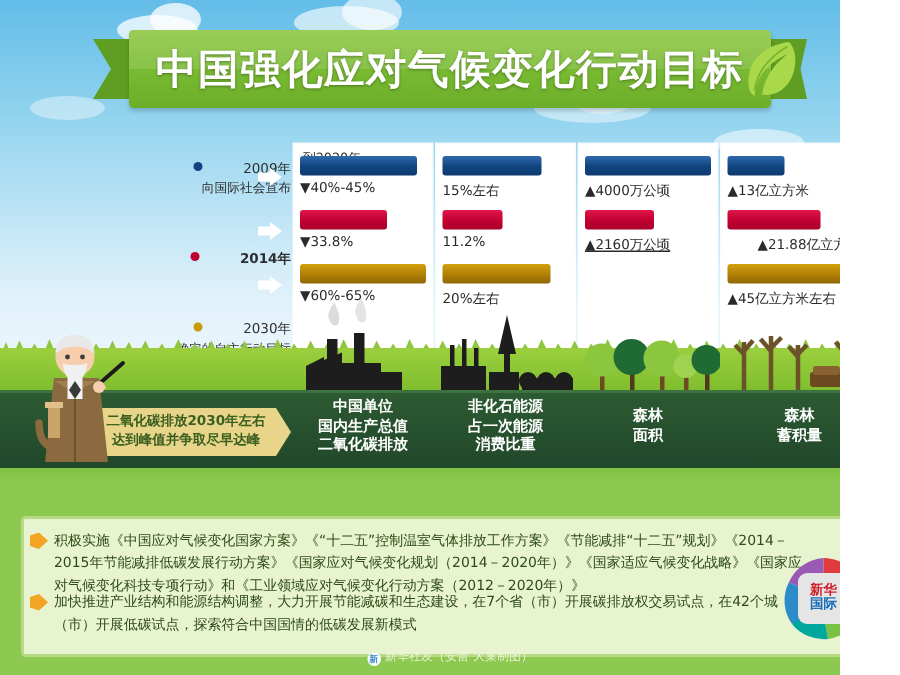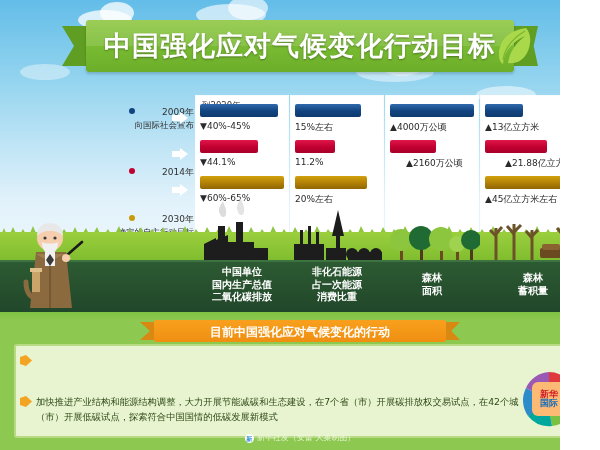--- a/index.html
+++ b/index.html
@@ -112,21 +112,21 @@
   .para-bullet{position:absolute;width:12px;height:11px;}
   .credit{position:absolute;left:0;top:432px;width:600px;text-align:center;
           color:#eaf6d6;font-size:8px;}
   .credit .cicon{display:inline-block;width:9px;height:9px;border-radius:50%;
           background:#ffffff;color:#3f8fd0;font-size:6px;line-height:9px;
           text-align:center;vertical-align:-1px;margin-right:3px;font-weight:bold;}
 
   
   .logo{position:absolute;left:518px;top:368px;width:62px;height:62px;z-index:9;}
   .logo-badge{position:absolute;left:14px;top:14px;width:34px;height:34px;
-              background:#fdba74;border-radius:6px;display:flex;align-items:center;
+              background:#e5e5e5;border-radius:6px;display:flex;align-items:center;
               justify-content:center;flex-direction:column;}
   .logo-t1{font-size:9px;font-weight:bold;color:#d01e2a;line-height:1.05;}
   .logo-t2{font-size:9px;font-weight:bold;color:#1c6fb8;line-height:1.05;}
 </style>
 </head>
 <body>
 
 <div class="stage">
 
   <div class="sky">
@@ -155,21 +155,21 @@
   <div class="panel p2" style="width:92px;"></div>
   <div class="panel p3" style="width:92px;"></div>
   <div class="panel p4" style="width:104px;"></div>
 
   <div class="legend">
     <div class="lg-row" style="margin-top:0;">
       <span class="dot blue"></span><span class="lg-y">2009年</span>
       <span class="lg-s">向国际社会宣布</span>
       <span class="lg-to">到2020年</span>
     </div>
-    <div class="lg-row" style="margin-top:28px;">
+    <div class="lg-row" style="margin-top:28px;font-weight:bold;">
       <span class="dot red"></span><span class="lg-y">2014年</span>
     </div>
     <div class="lg-row" style="margin-top:28px;">
       <span class="dot gold"></span><span class="lg-y">2030年</span>
       <span class="lg-s">确定的自主行动目标</span>
     </div>
     <div class="lg-note" style="margin-top:18px;">▼比2005年下降</div>
     <div class="lg-note">▲比2005年增加</div>
   </div>
 
@@ -180,39 +180,39 @@
       <path d="M0 3h8V0l8 6-8 6V9H0z" fill="#ffffff"></path>
     </svg>
   <svg class="arw" style="left:172px;top:184px;" viewBox="0 0 16 12">
       <path d="M0 3h8V0l8 6-8 6V9H0z" fill="#ffffff"></path>
     </svg>
 
   <div class="pwrap p1" style="left:196px;width:92px;">
     <div class="bar blue" style="left:4px;top:8px;width:78px;"></div>
     <div class="barval" style="left:4px;top:25px;text-align:center;">▼40%-45%</div>
     <div class="bar red" style="left:4px;top:44px;width:58px;"></div>
-    <div class="barval" style="left:4px;top:61px;">▼44.1%</div>
+    <div class="barval" style="left:4px;top:61px;">▼33.8%</div>
     <div class="bar gold" style="left:4px;top:80px;width:84px;"></div>
     <div class="barval" style="left:4px;top:97px;">▼60%-65%</div>
   </div>
 
   <div class="pwrap p2" style="left:291px;width:92px;">
     <div class="bar blue" style="left:4px;top:8px;width:66px;"></div>
     <div class="barval" style="left:4px;top:25px;">15%左右</div>
     <div class="bar red" style="left:4px;top:44px;width:40px;"></div>
     <div class="barval" style="left:4px;top:61px;">11.2%</div>
     <div class="bar gold" style="left:4px;top:80px;width:72px;"></div>
     <div class="barval" style="left:4px;top:97px;">20%左右</div>
   </div>
 
   <div class="pwrap p3" style="left:386px;width:92px;">
     <div class="bar blue" style="left:4px;top:8px;width:84px;"></div>
     <div class="barval" style="left:4px;top:25px;">▲4000万公顷</div>
     <div class="bar red" style="left:4px;top:44px;width:46px;"></div>
-    <div class="barval" style="left:20px;top:61px;">▲2160万公顷</div>
+    <div class="barval" style="left:4px;top:61px;text-decoration:underline;">▲2160万公顷</div>
   </div>
 
   <div class="pwrap p4" style="left:481px;width:104px;text-align:center;">
     <div class="bar blue" style="left:4px;top:8px;width:38px;"></div>
     <div class="barval" style="left:4px;top:25px;">▲13亿立方米</div>
     <div class="bar red" style="left:4px;top:44px;width:62px;"></div>
     <div class="barval" style="left:4px;top:61px;margin-left:20px;">▲21.88亿立方米</div>
     <div class="bar gold" style="left:4px;top:80px;width:88px;"></div>
     <div class="barval" style="left:4px;top:97px;">▲45亿立方米左右</div>
   </div>
@@ -279,20 +279,27 @@
     </g>
     <rect x="54" y="42" width="22" height="10" rx="2" fill="#6b4a22"></rect>
     <rect x="56" y="38" width="18" height="6" rx="2" fill="#8a6131"></rect>
   </svg>
 
   <div class="cap" style="left:291px;width:92px;">非化石能源<br>占一次能源<br>消费比重</div>
   <div class="cap" style="left:196px;width:92px;">中国单位<br>国内生产总值<br>二氧化碳排放</div>
   <div class="cap" style="left:386px;top:272px;width:92px;">森林<br>面积</div>
   <div class="cap" style="left:481px;top:272px;width:104px;">森林<br>蓄积量</div>
 
+  <div class="peak">
+    <div class="peak-bg"></div>
+    <div class="peak-txt">
+      <span>二氧化碳排放2030年左右</span><br>
+      <span>达到峰值并争取尽早达峰</span>
+    </div>
+  </div>
 
   <svg class="man" viewBox="0 0 74 92">
     <path d="M22 30h30l6 56H16z" fill="#8a6a3e"></path>
     <path d="M36 32v54" stroke="#6d5330" stroke-width="1.4"></path>
     <path d="M22 32l14 8 14-8" fill="#a07f4d"></path>
     <rect x="31" y="30" width="10" height="14" fill="#f2f2f2"></rect>
     <path d="M36 32l4 6-4 6-4-6z" fill="#3a3a3a"></path>
     <circle cx="36" cy="16" r="13" fill="#f6ceae"></circle>
     <path d="M23 14c0-9 6-13 13-13s13 4 13 13c-3-3-7-5-13-5s-10 2-13 5z" fill="#e8e8e8"></path>
     <path d="M28 20c0 8 4 12 8 12s8-4 8-12c-3 2-13 2-16 0z" fill="#f0f0f0"></path>
@@ -302,30 +309,25 @@
     <path d="M50 36c3-3 6-2 7 1" fill="#f6ceae"></path>
     <circle cx="52" cy="36" r="4" fill="#f6ceae"></circle>
     <path d="M18 48h8v22h-8z" fill="#caa468"></path>
     <rect x="16" y="46" width="12" height="4" fill="#e0c08a"></rect>
     <path d="M12 60c0 10 4 16 10 16" stroke="#8a6a3e" stroke-width="5" fill="none" stroke-linecap="round"></path>
   </svg>
 
   <div class="bottom"></div>
   <div class="bpanel"></div>
 
-  <div class="sect-wrap">
-    <div class="sect-tail l"></div>
-    <div class="sect-tail r"></div>
-    <div class="sect-main"></div>
-    <div class="sect-txt">目前中国强化应对气候变化的行动</div>
-  </div>
 
   <svg class="para-bullet" style="left:20px;top:355px;" viewBox="0 0 12 11">
       <path d="M0 2l6-2 6 5.5L6 11 0 9z" fill="#f3a422"></path>
     </svg>
+  <div class="para" style="left:36px;top:353px;width:506px;">积极实施《中国应对气候变化国家方案》《“十二五”控制温室气体排放工作方案》《节能减排“十二五”规划》《2014－2015年节能减排低碳发展行动方案》《国家应对气候变化规划（2014－2020年）》《国家适应气候变化战略》《国家应对气候变化科技专项行动》和《工业领域应对气候变化行动方案（2012－2020年）》</div>
 
   <svg class="para-bullet" style="left:20px;top:396px;" viewBox="0 0 12 11">
       <path d="M0 2l6-2 6 5.5L6 11 0 9z" fill="#f3a422"></path>
     </svg>
   <div class="para" style="left:36px;top:394px;width:506px;">加快推进产业结构和能源结构调整，大力开展节能减碳和生态建设，在7个省（市）开展碳排放权交易试点，在42个城（市）开展低碳试点，探索符合中国国情的低碳发展新模式</div>
 
   <div class="logo">
     <svg viewBox="0 0 62 62" style="position:absolute;inset:0;">
       <path d="M31 4a27 27 0 0 1 23 13l-9 6a16 16 0 0 0-14-8z" fill="#e03a3e"></path>
       <path d="M54 17a27 27 0 0 1 1 26l-10-5a16 16 0 0 0-0-15z" fill="#f5a623"></path>

